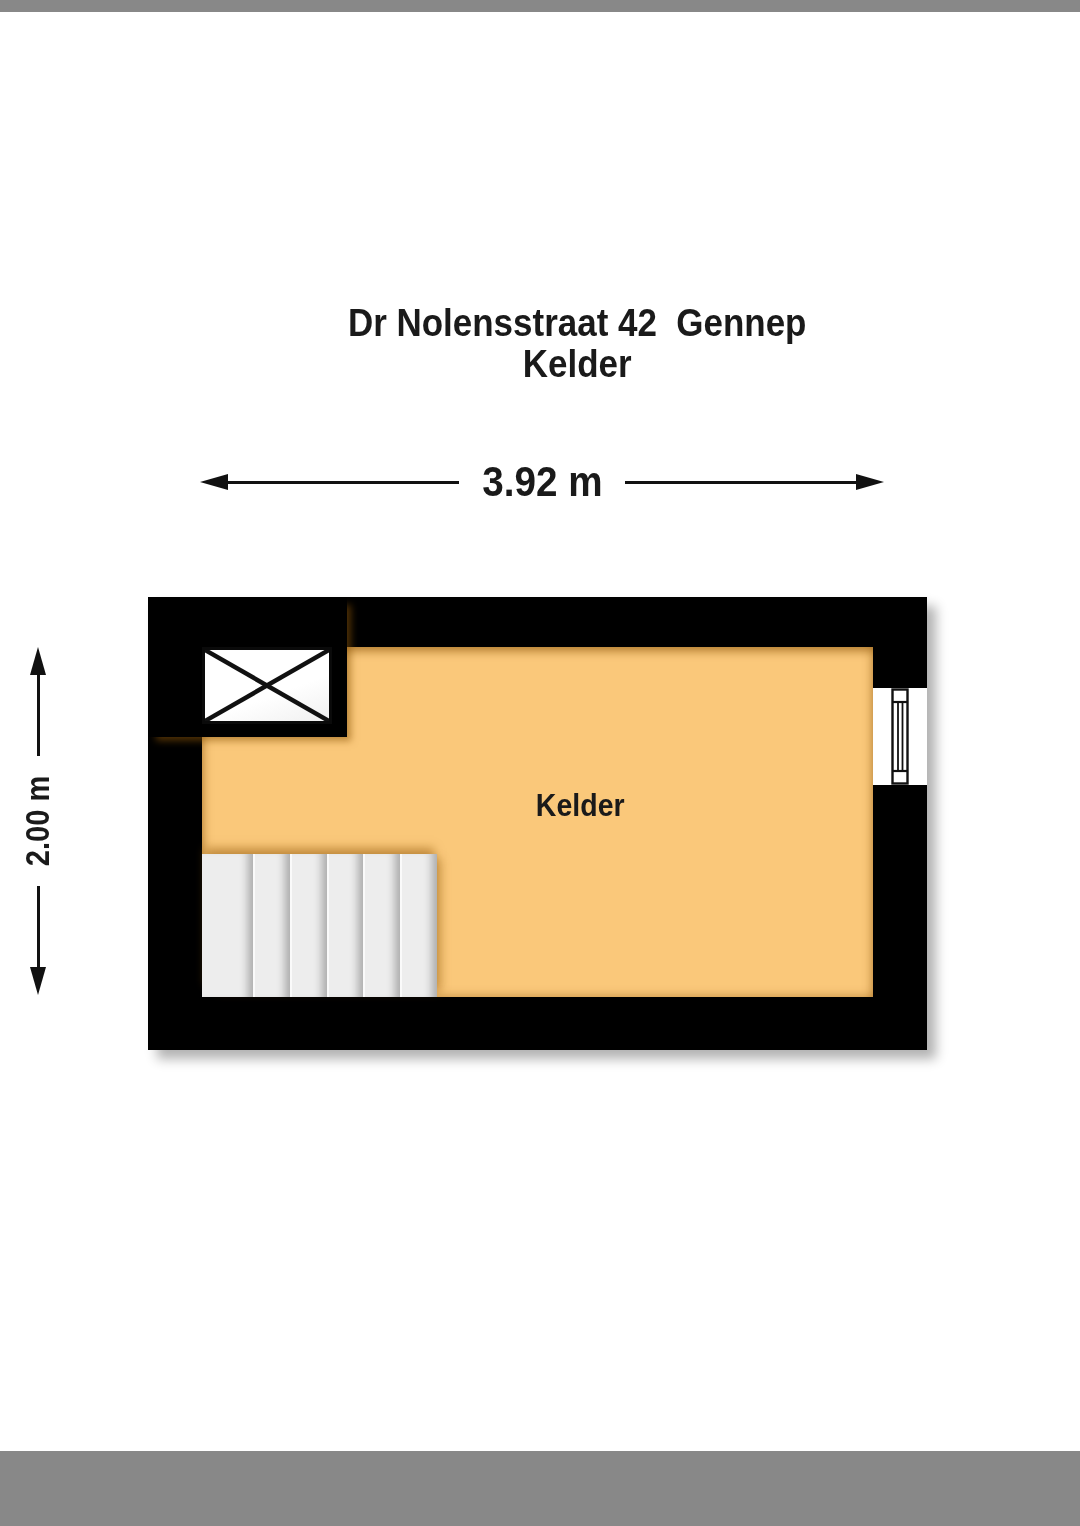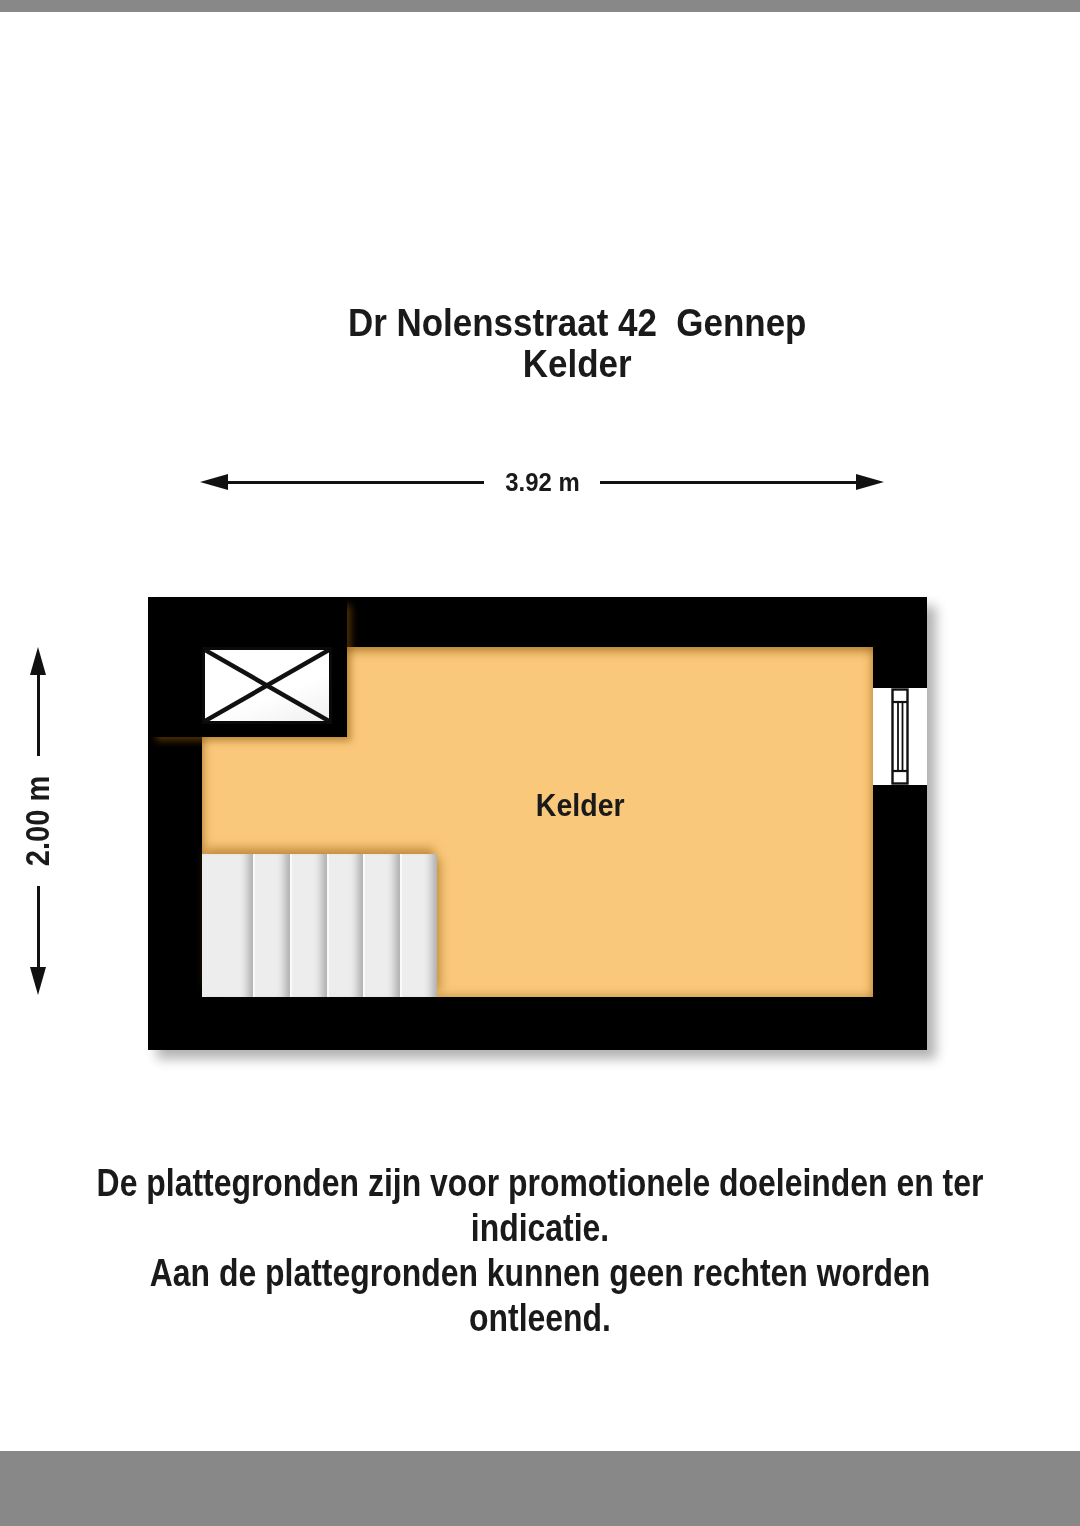--- a/index.html
+++ b/index.html
@@ -20,21 +20,21 @@
   .title{position:absolute;left:0;top:291px;width:1080px;padding-left:74px;text-align:center;
          font-size:38px;line-height:41px;}
   
   .disclaimer{position:absolute;left:0;top:1149px;width:1080px;text-align:center;
               font-size:38px;line-height:45px;}
 
   
   .hdim{position:absolute;left:200px;top:455px;width:684px;height:30px;
         display:flex;align-items:center;}
   .hdim .hline{flex:1;height:3px;background:var(--line);}
-  .hdim .label{font-size:26px;padding:0 18px;white-space:nowrap;}
+  .hdim .label{font-size:42px;padding:0 18px;white-space:nowrap;}
   .head-left{width:0;height:0;border-style:solid;border-width:8px 28px 8px 0;
              border-color:transparent var(--line) transparent transparent;}
   .head-right{width:0;height:0;border-style:solid;border-width:8px 0 8px 28px;
               border-color:transparent transparent transparent var(--line);}
 
   
   .vdim{position:absolute;left:21px;top:635px;width:34px;height:348px;
         display:flex;flex-direction:column;align-items:center;}
   .vdim .vline{flex:1;width:3px;background:var(--line);}
   .head-up{width:0;height:0;border-style:solid;border-width:0 8px 28px 8px;
@@ -140,22 +140,14 @@
       </svg>
     </div>
   </div>
 
   <div class="room-label">
     <div class="room-name">
       <span class="narrow">Kelder</span>
     </div>
   </div>
 
-  <div class="disclaimer">
-    <div>
-      <span class="narrower">De plattegronden zijn voor promotionele doeleinden en ter indicatie.</span>
-    </div>
-    <div>
-      <span class="narrower">Aan de plattegronden kunnen geen rechten worden ontleend.</span>
-    </div>
-  </div>
 
 </div>
 
 </body></html>

